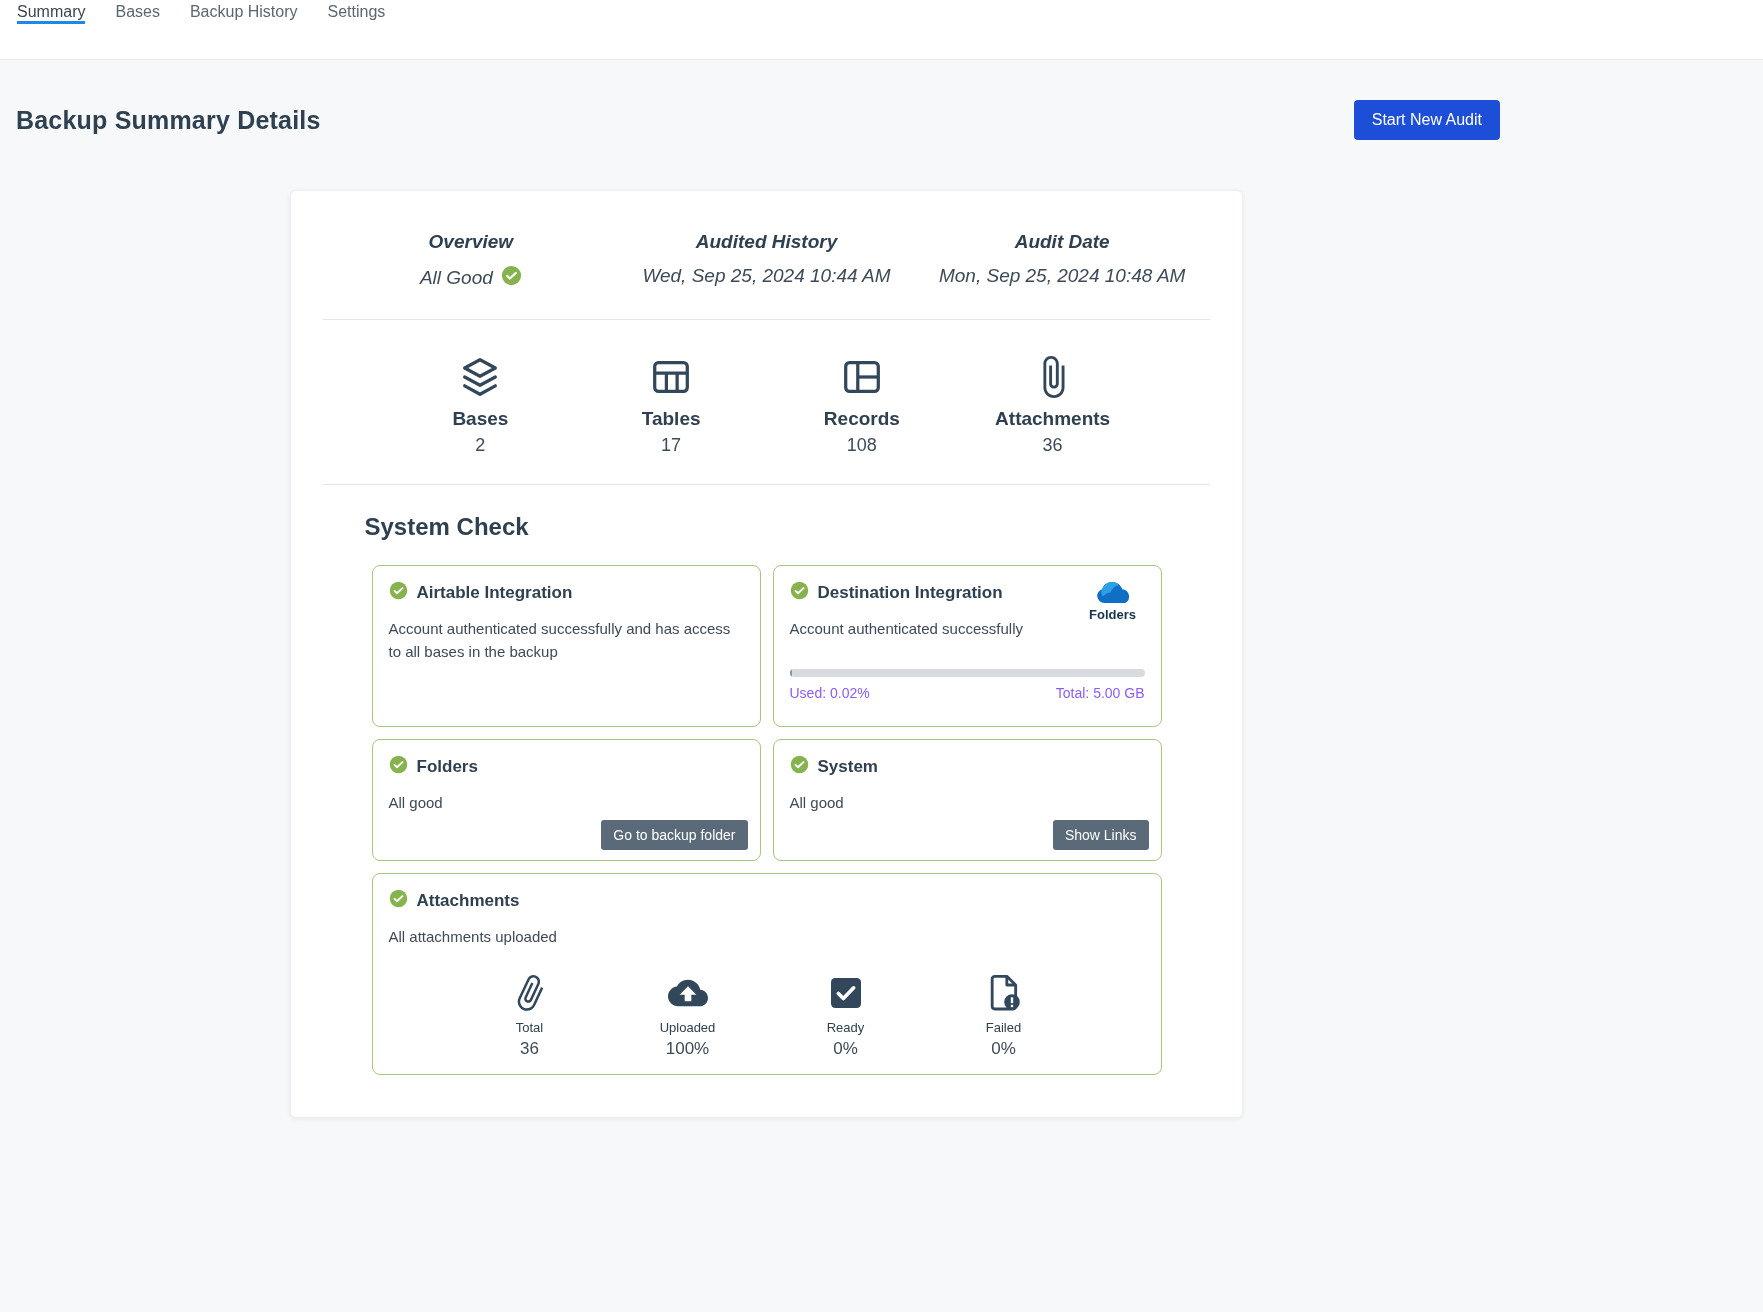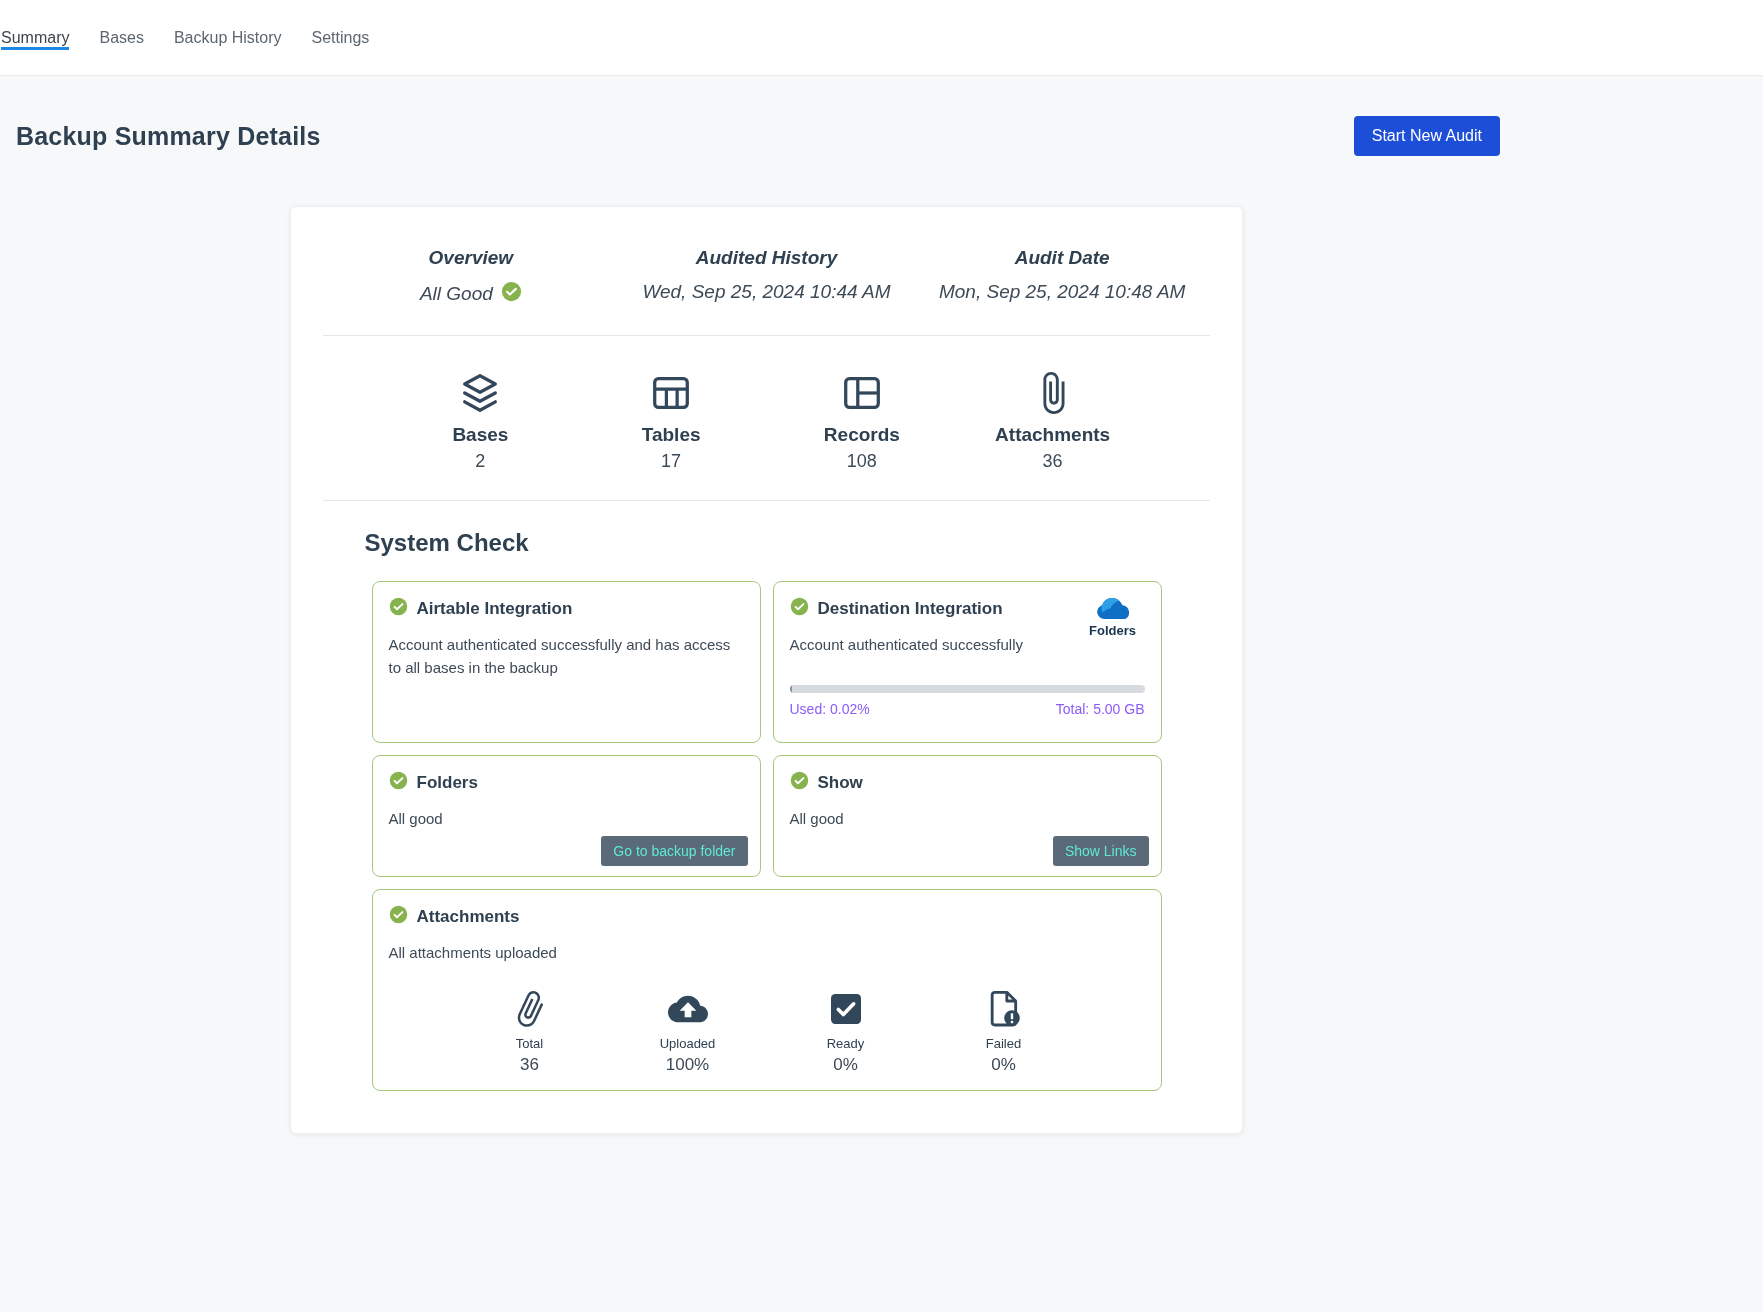--- a/index.html
+++ b/index.html
@@ -5,23 +5,23 @@
   * { margin:0; padding:0; box-sizing:border-box; }
   html,body { width:1763px; height:1312px; }
   body {
     background:#f7f8fa;
     font-family:"Liberation Sans", sans-serif;
     color:#33475b;
     overflow:hidden;
   }
   
   .topnav {
-    height:76px; background:#ffffff;
+    height:60px; background:#ffffff;
     border-bottom:1px solid #e8eaec;
-    display:flex; align-items:center; 
+    display:flex; align-items:flex-start; padding-left:16px;
   }
   .tab {
     display:flex; align-items:center;
     margin:0 15px; padding-top:3px;
     font-size:16px; color:#5c6670; cursor:pointer;
     border-bottom:3px solid transparent;
   }
   .tab:first-child { margin-left:1px; }
   .tab.active { color:#3d464d; border-bottom-color:#1e88e5; }
   
@@ -65,21 +65,21 @@
     background:#ffffff; padding:15px 16px; position:relative;
   }
   .sc-card.full { grid-column:1 / 3; min-height:196px; }
   .sc-card.h-tall { min-height:162px; }
   .sc-card.h-mid { min-height:122px; }
   .sc-title { display:flex; align-items:center; gap:9px; font-size:17px; font-weight:bold; color:#2f4050; }
   .sc-title svg { width:19px; height:19px; flex:none; }
   .sc-desc { font-size:15px; color:#3d4a57; margin-top:13px; line-height:1.5; max-width:360px; }
   .btn-dark {
     position:absolute; right:12px; bottom:10px;
-    background:#5a6a79; color:#5eead4; border:none; border-radius:3px;
+    background:#5a6a79; color:#ffffff; border:none; border-radius:3px;
     font-size:14px; padding:7px 12px; cursor:pointer;
     font-family:"Liberation Sans", sans-serif;
   }
   
   .onedrive-block { position:absolute; top:12px; right:14px; text-align:center; width:68px; }
   .onedrive-block svg { width:42px; height:27px; display:block; margin:0 auto; }
   .onedrive-label { font-size:13px; font-weight:bold; color:#17344e; margin-top:2px; }
   .progress-track {
     margin-top:28px; height:8px; border-radius:4px; background:#d7dbdf; overflow:hidden;
   }
@@ -244,21 +244,21 @@
       </div>
 
       <div class="sc-card h-mid">
         <div class="sc-title">
           <span>
             <svg viewBox="0 0 24 24" width="19" height="19">
                 <circle cx="12" cy="12" r="11" fill="#87b34e"></circle>
                 <path d="M7 12.4l3.1 3.1L17 9" stroke="#fff" stroke-width="2.4" fill="none" stroke-linecap="round" stroke-linejoin="round"></path>
               </svg>
           </span>
-          <span>Show</span>
+          <span>System</span>
         </div>
         <p class="sc-desc">All good</p>
         <button class="btn-dark">Show Links</button>
       </div>
 
       <div class="sc-card full">
         <div class="sc-title">
           <span>
             <svg viewBox="0 0 24 24" width="19" height="19">
                 <circle cx="12" cy="12" r="11" fill="#87b34e"></circle>

